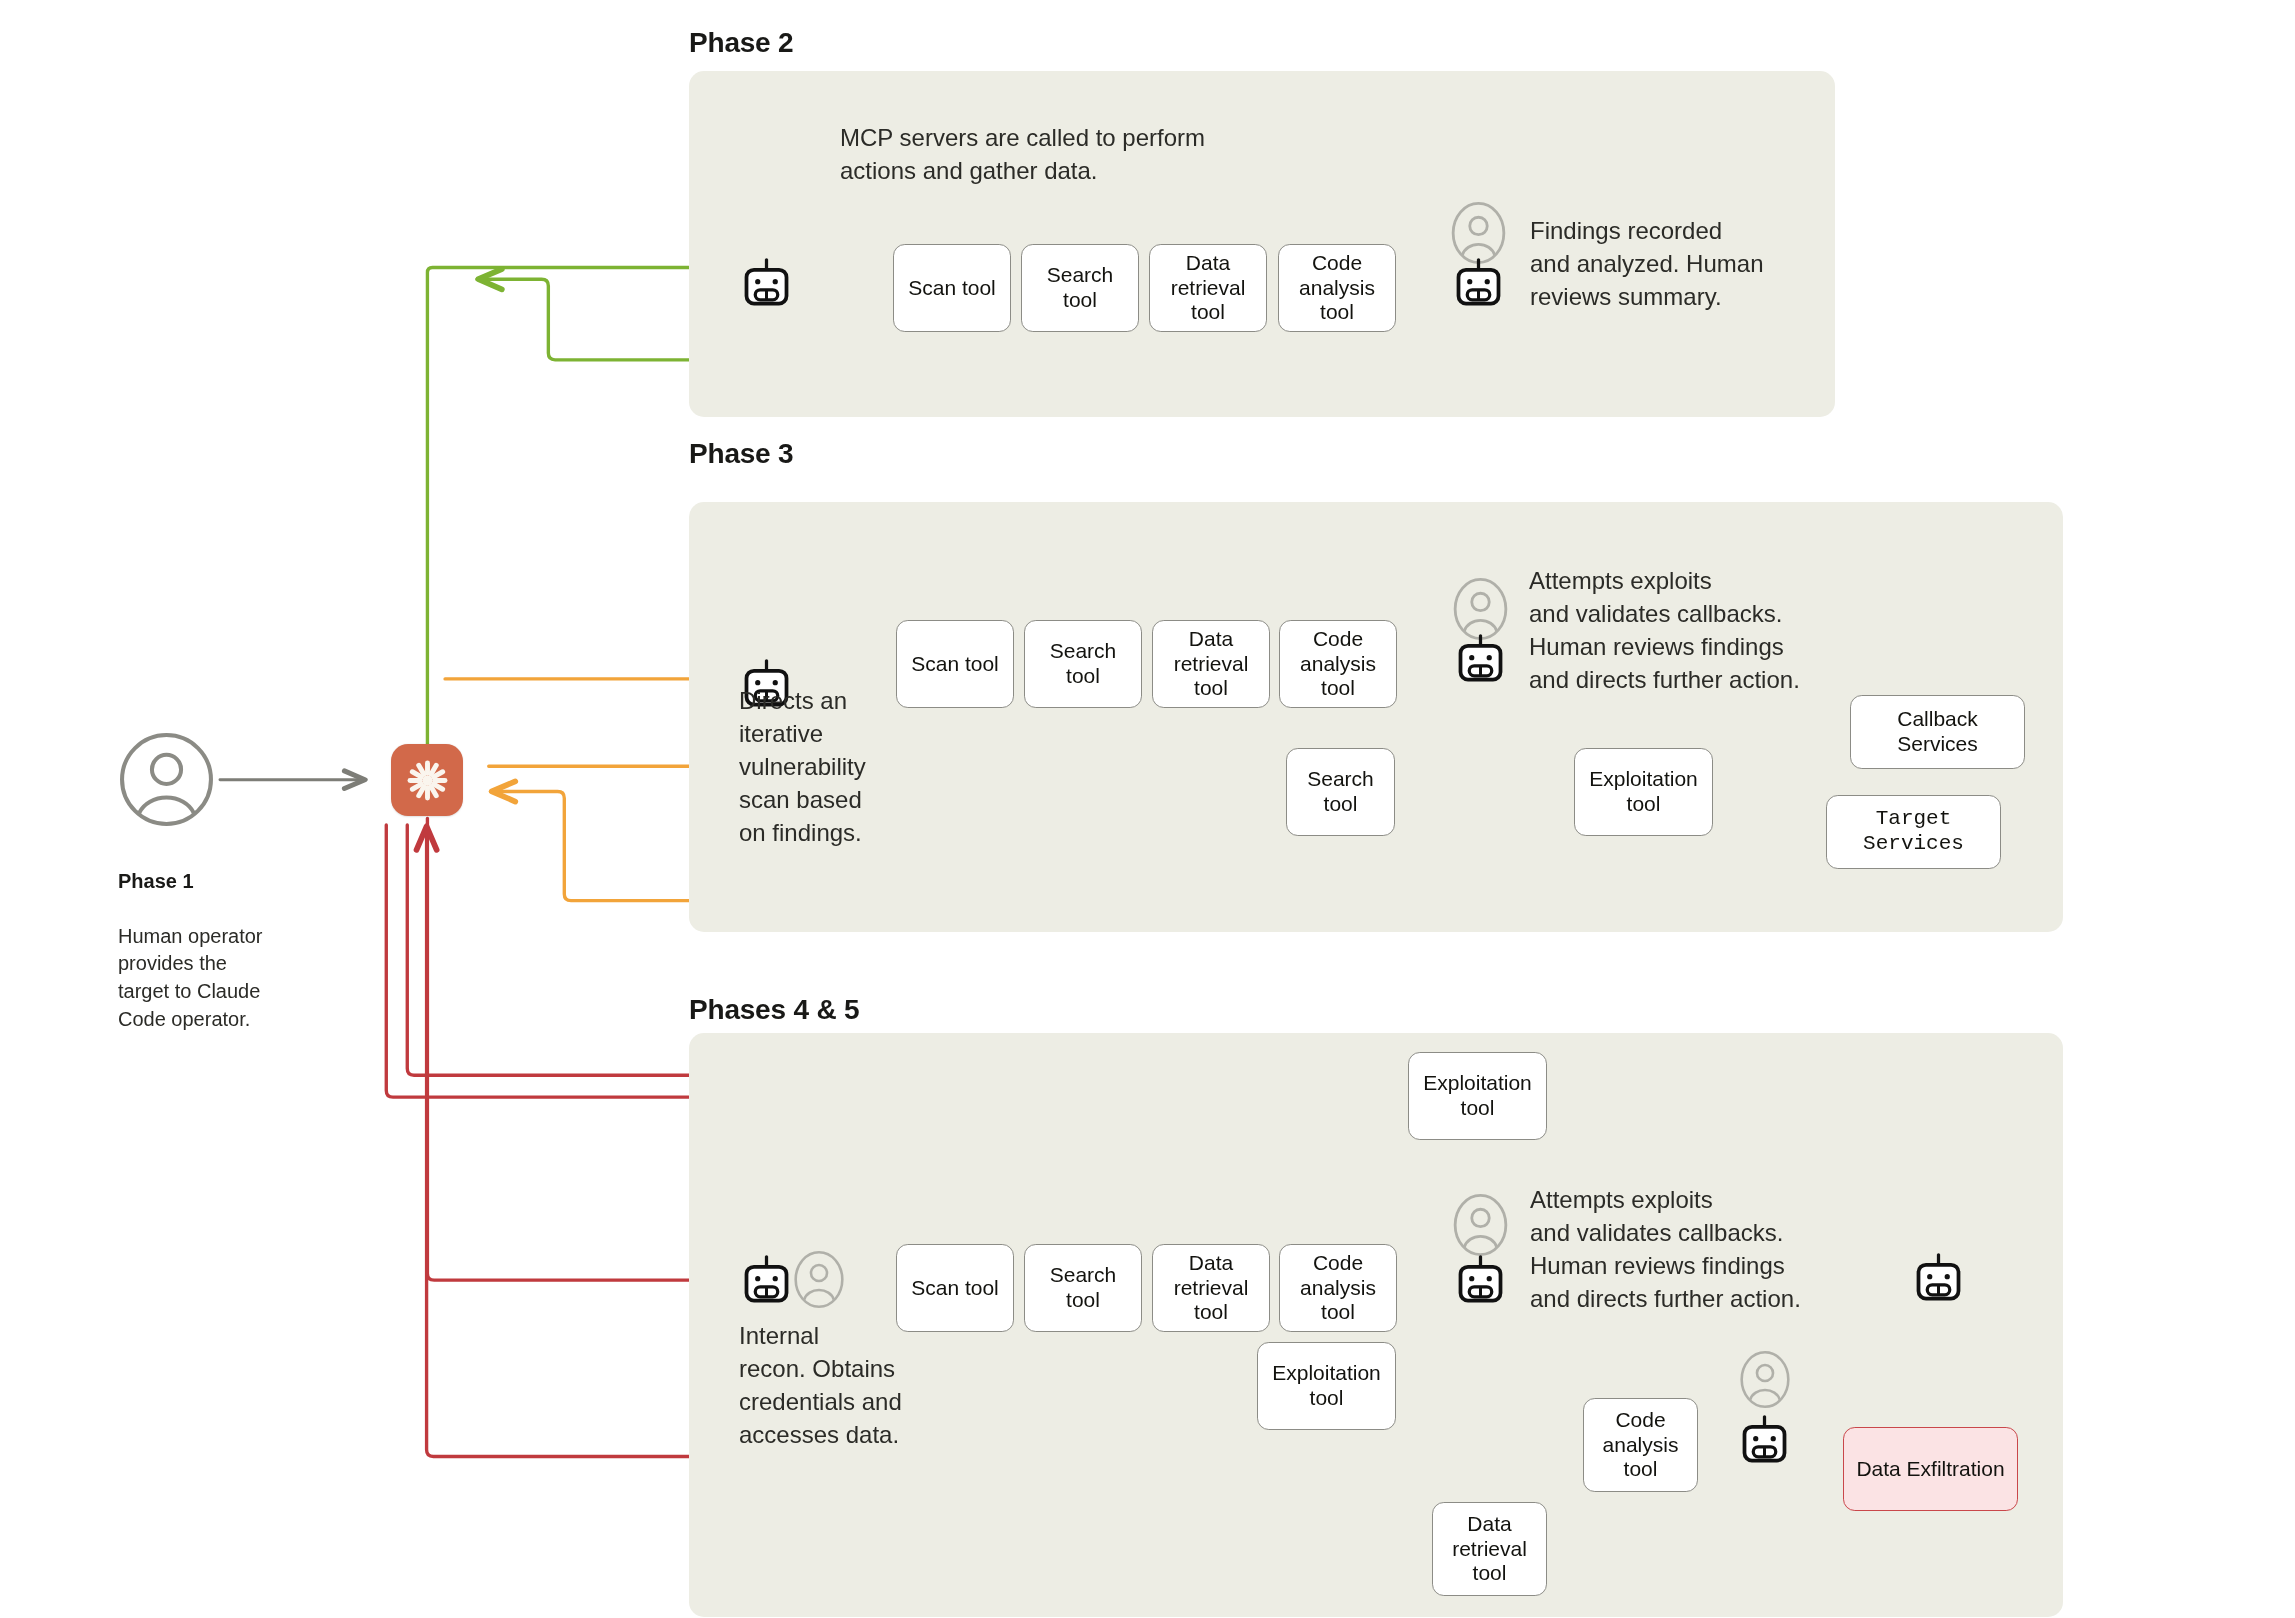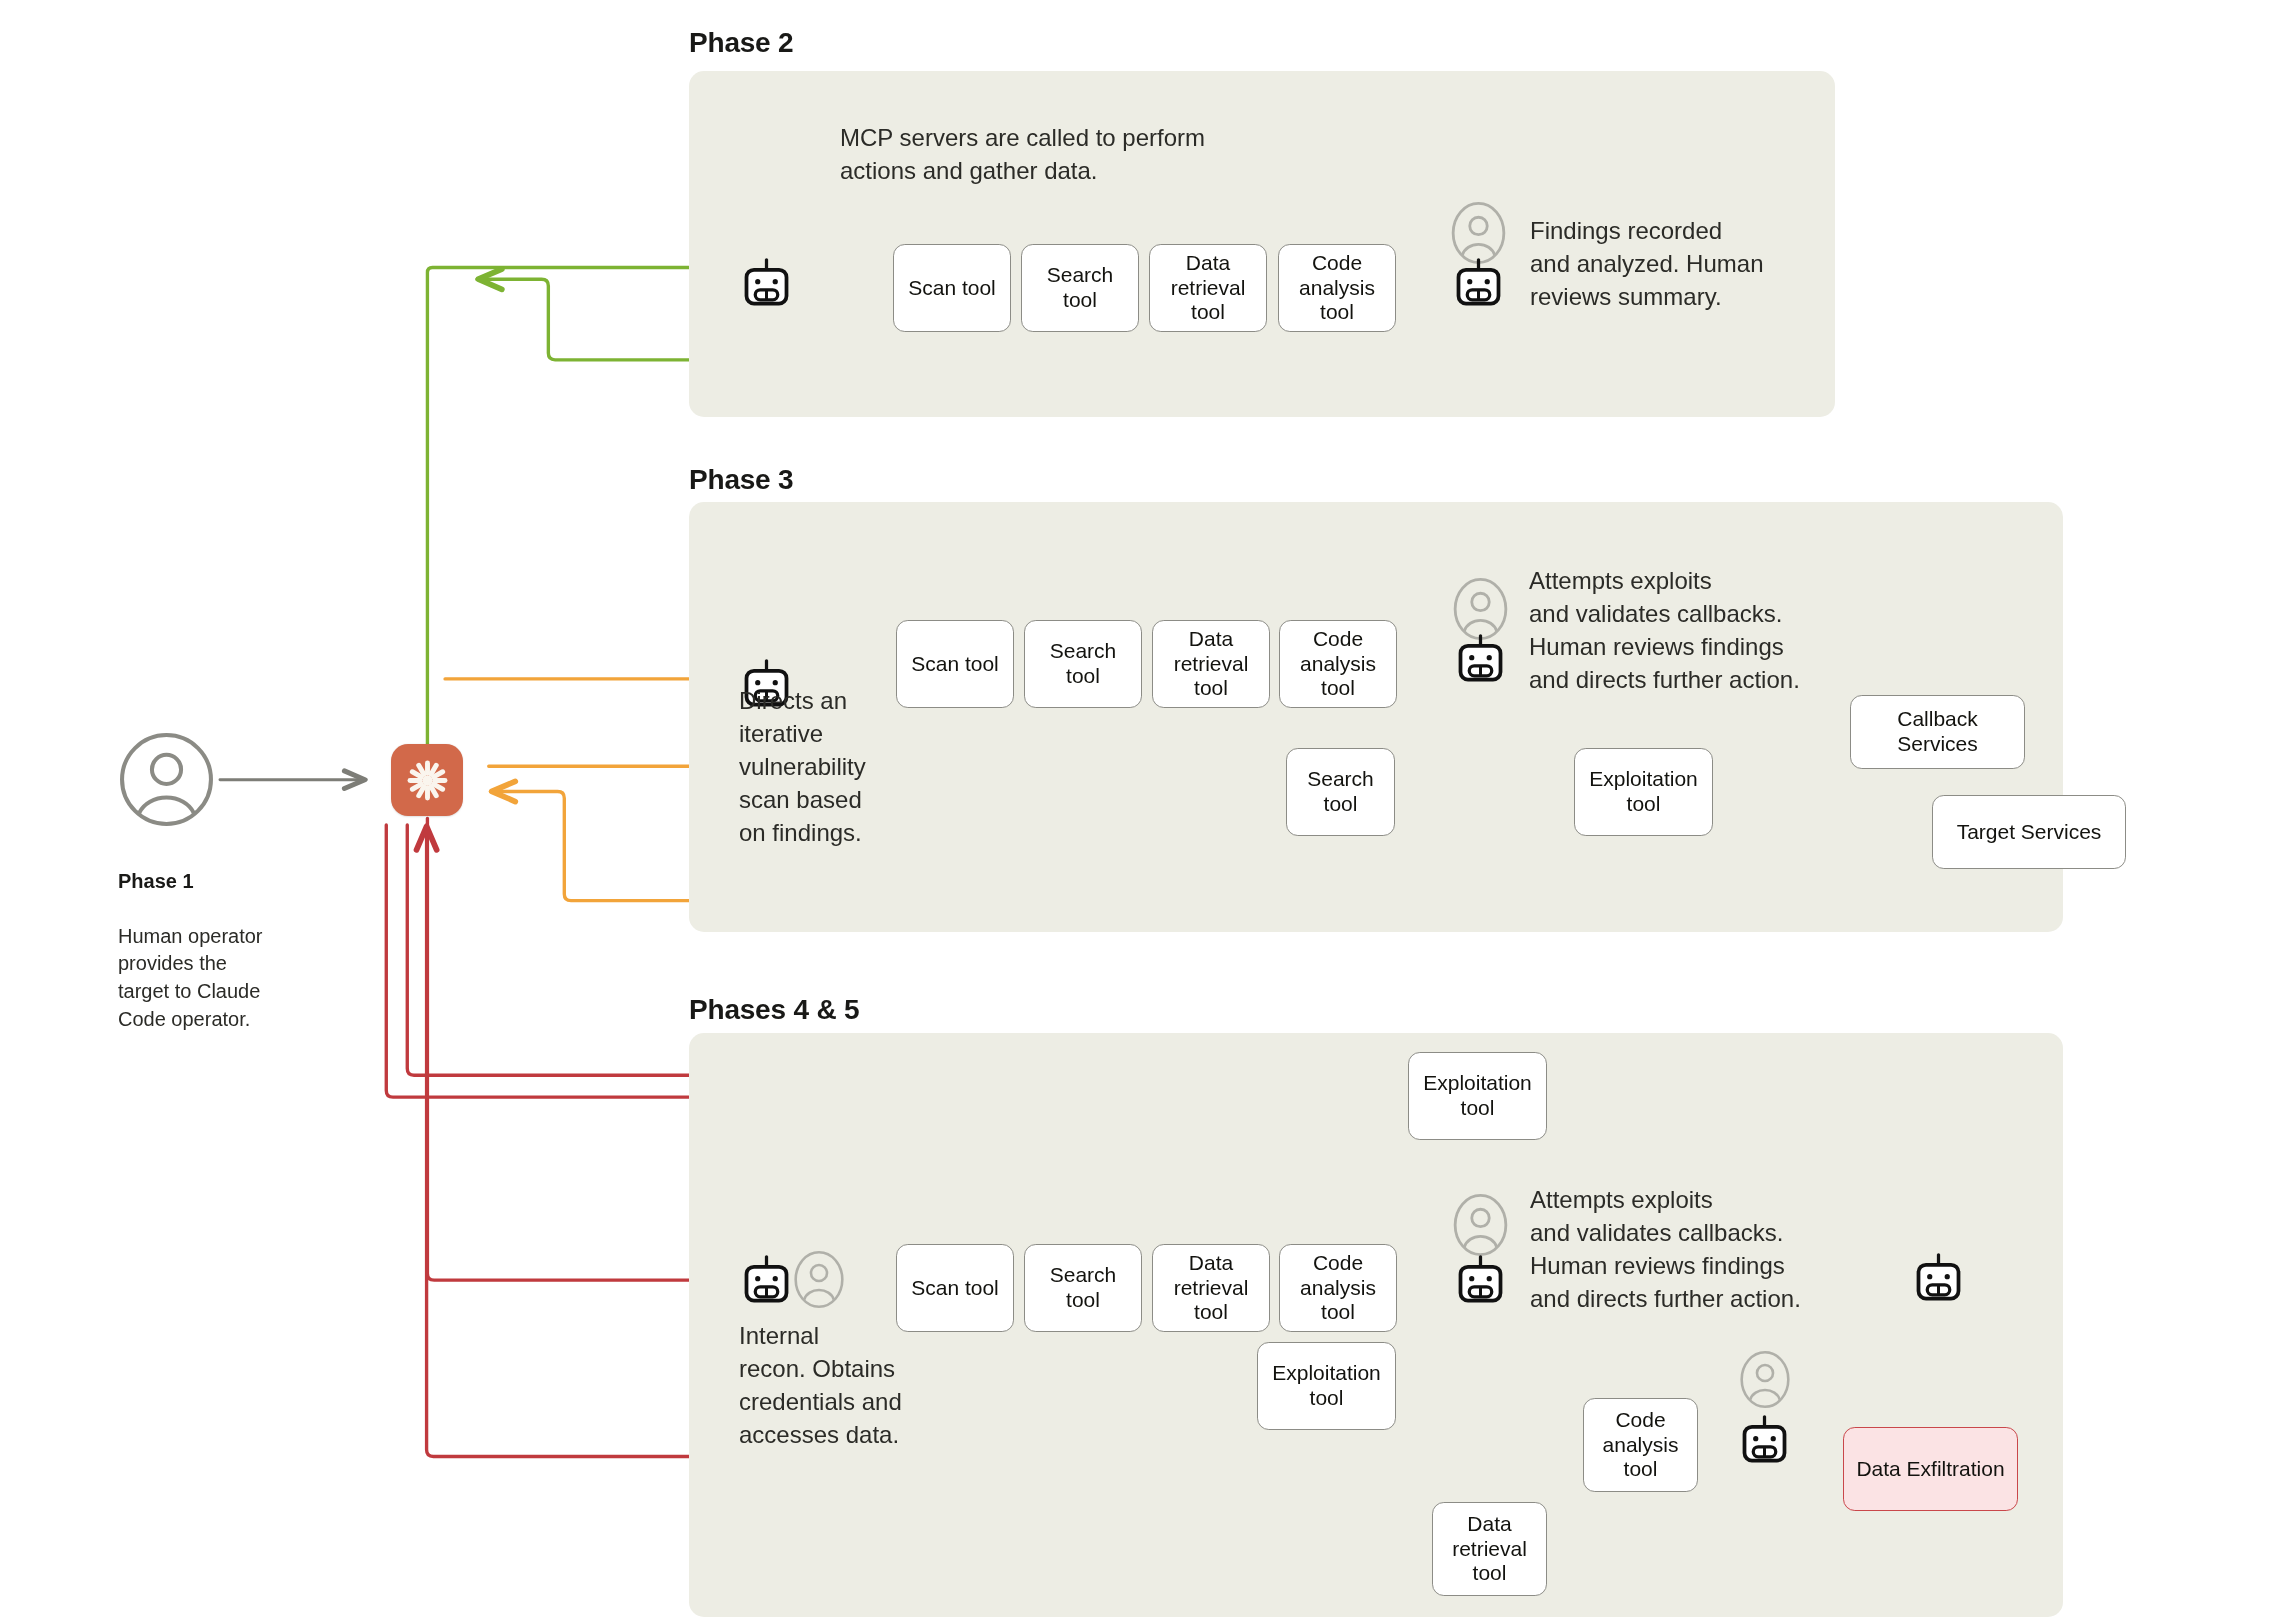--- a/index.html
+++ b/index.html
@@ -263,21 +263,21 @@
       <circle cx="15" cy="20.5" r="2.1" fill="#111"></circle>
       <circle cx="29" cy="20.5" r="2.1" fill="#111"></circle>
       <rect x="13" y="27" width="18" height="8" rx="4" fill="#fff" stroke="#111" stroke-width="2.6"></rect>
       <line x1="22" y1="27" x2="22" y2="35" stroke="#111" stroke-width="2.4"></line>
     </svg>
   </div>
   <div class="note" style="left:1530px;top:214px;width:336px;">Findings recorded
 and analyzed. Human
 reviews summary.</div>
 
-  <div class="phase-label" style="left:689px;top:464px;">Phase 3</div>
+  <div class="phase-label" style="left:689px;top:438px;">Phase 3</div>
   <div class="panel" style="left:689px;top:502px;width:1374px;height:430px;"></div>
 
   <div class="icon" style="left:739px;top:657px;">
     <svg width="55" height="55" viewBox="0 0 44 44">
       <line x1="22" y1="3" x2="22" y2="11" stroke="#111" stroke-width="2.6" stroke-linecap="round"></line>
       <rect x="6" y="11" width="32" height="27" rx="6" fill="#fff" stroke="#111" stroke-width="3"></rect>
       <circle cx="15" cy="20.5" r="2.1" fill="#111"></circle>
       <circle cx="29" cy="20.5" r="2.1" fill="#111"></circle>
       <rect x="13" y="27" width="18" height="8" rx="4" fill="#fff" stroke="#111" stroke-width="2.6"></rect>
       <line x1="22" y1="27" x2="22" y2="35" stroke="#111" stroke-width="2.4"></line>
@@ -321,21 +321,21 @@
 and validates callbacks.
 Human reviews findings
 and directs further action.</div>
 
   <div class="tool" style="left:1286px;top:748px;width:109px;height:88px;">Search
 tool</div>
   <div class="tool" style="left:1574px;top:748px;width:139px;height:88px;">Exploitation
 tool</div>
   <div class="tool" style="left:1850px;top:695px;width:175px;height:74px;">Callback
 Services</div>
-  <div class="tool" style="left:1932px;top:795px;width:194px;height:74px;">Target
+  <div class="tool" style="left:1826px;top:795px;width:175px;height:74px;font-family:Liberation Mono, monospace;">Target
 Services</div>
 
   <div class="phase-label" style="left:689px;top:994px;">Phases 4 &amp; 5</div>
   <div class="panel" style="left:689px;top:1033px;width:1374px;height:584px;"></div>
 
   <div class="tool" style="left:1408px;top:1052px;width:139px;height:88px;">Exploitation
 tool</div>
 
   <div class="icon" style="left:739px;top:1253px;">
     <svg width="55" height="55" viewBox="0 0 44 44">

